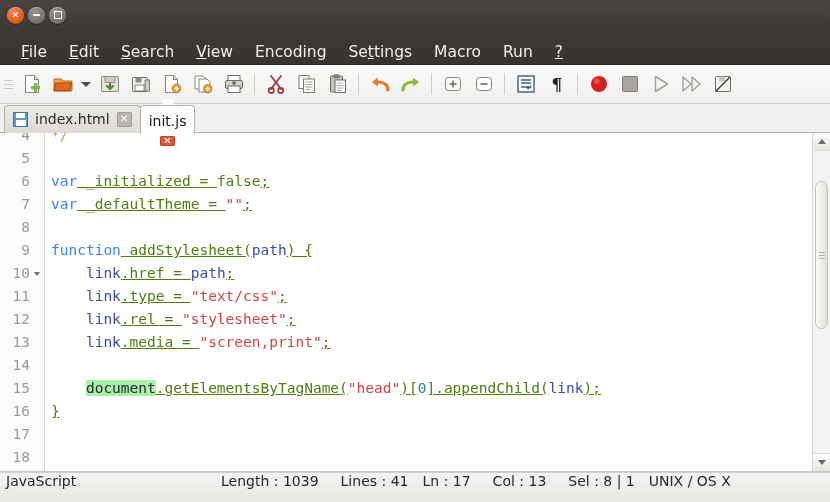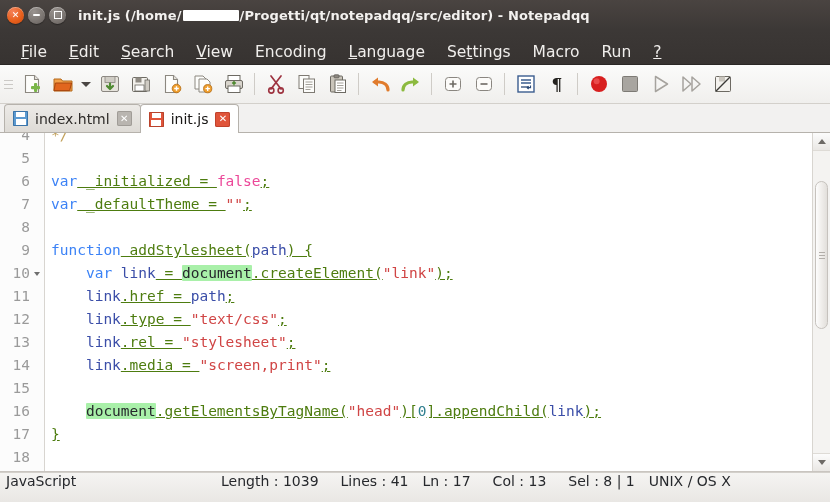--- a/index.html
+++ b/index.html
@@ -146,21 +146,21 @@
     border-right: 5px solid transparent;
     border-top: 5px solid #4a4643;
   }
 
   
   .tabbar {
     flex: 0 0 29px;
     height: 29px;
     background: #f2f1f0;
     display: flex;
-    align-items: flex-start;
+    align-items: center;
     padding-left: 4px;
     position: relative;
   }
   .tabbar:after {
     content: "";
     position: absolute;
     left: 0; right: 0; bottom: 0;
     height: 1px;
     background: #b6b2ac;
   }
@@ -179,20 +179,21 @@
     position: relative;
     z-index: 1;
     cursor: default;
   }
   .tab.active {
     background: #ffffff;
     z-index: 3;
     margin-bottom: -1px;
     height: 28px;
     color: #181615;
+    flex-direction: column;
   }
   .tab + .tab { margin-left: -1px; }
   .tab-label { white-space: nowrap; }
   .tab-close {
     width: 15px; height: 15px;
     display: flex; align-items: center; justify-content: center;
     border-radius: 2px;
     font-size: 10px;
     line-height: 1;
     font-weight: bold;
@@ -277,21 +278,21 @@
     border-left: 3.5px solid transparent;
     border-right: 3.5px solid transparent;
     border-top: 4.5px solid #6f6f6f;
     display: block;
   }
   .cl {
     padding-left: 6px;
     color: #26282c;
   }
   .k  { color: #3b82f6; }            
-  .kb { color: #ec4899; }            
+  .kb { color: #4d7c0f; }            
   .id { color: #3b4ea8; }            
   .st { color: #d04545; }            
   .cm { color: #c2a05a; }            
   .nu { color: #2f7f8f; }            
   .pn { color: #4d7c0f; text-decoration: underline; }            
   .hl { background: #a9f0a9; border-radius: 1px; }
 
   
   .vscroll {
     flex: 0 0 17px;
@@ -368,30 +369,28 @@
         <span class="g">
             <span class="bar"></span>
           </span>
       </div>
       <div class="wbtn max">
         <span class="g">
             <span class="sq"></span>
           </span>
       </div>
     </div>
-    <div class="wtitle"><span>init.js (/home/</span><span class="redacted"></span><span>/Progetti/qt/notepadqq/src/editor) - Notepadqq</span></div>
   </div>
 
   <div class="menubar">
     <div class="menu-item"><u>F</u>ile</div>
     <div class="menu-item"><u>E</u>dit</div>
     <div class="menu-item"><u>S</u>earch</div>
     <div class="menu-item"><u>V</u>iew</div>
     <div class="menu-item">Encoding</div>
-    <div class="menu-item"><u>L</u>anguage</div>
     <div class="menu-item">Se<u>t</u>tings</div>
     <div class="menu-item">Macro</div>
     <div class="menu-item">Run</div>
     <div class="menu-item"><u>?</u></div>
   </div>
 
   <div class="toolbar">
     <div class="grip">
         <i></i>
         <i></i>
@@ -615,21 +614,20 @@
       </div>
 
       <div class="code-area">
         <div class="scroller">
           <div class="cl"><span class="cm">*/</span></div>
           <div class="cl"><span></span></div>
           <div class="cl"><span class="k">var</span><span class="pn"> _initialized = </span><span class="kb">false</span><span class="pn">;</span></div>
           <div class="cl"><span class="k">var</span><span class="pn"> _defaultTheme = </span><span class="st">""</span><span class="pn">;</span></div>
           <div class="cl"><span></span></div>
           <div class="cl"><span class="k">function</span><span class="pn"> addStylesheet(</span><span class="id">path</span><span class="pn">) {</span></div>
-          <div class="cl"><span class="k">    var </span><span class="id">link</span><span class="pn"> = </span><span class="hl">document</span><span class="pn">.createElement(</span><span class="st">"link"</span><span class="pn">);</span></div>
           <div class="cl"><span class="id">    link</span><span class="pn">.href = </span><span class="id">path</span><span class="pn">;</span></div>
           <div class="cl"><span class="id">    link</span><span class="pn">.type = </span><span class="st">"text/css"</span><span class="pn">;</span></div>
           <div class="cl"><span class="id">    link</span><span class="pn">.rel = </span><span class="st">"stylesheet"</span><span class="pn">;</span></div>
           <div class="cl"><span class="id">    link</span><span class="pn">.media = </span><span class="st">"screen,print"</span><span class="pn">;</span></div>
           <div class="cl"><span></span></div>
           <div class="cl">    <span class="hl">document</span><span class="pn">.getElementsByTagName(</span><span class="st">"head"</span><span class="pn">)[</span><span class="nu">0</span><span class="pn">].appendChild(</span><span class="id">link</span><span class="pn">);</span></div>
           <div class="cl"><span class="pn">}</span></div>
           <div class="cl"><span></span></div>
 
         </div>

